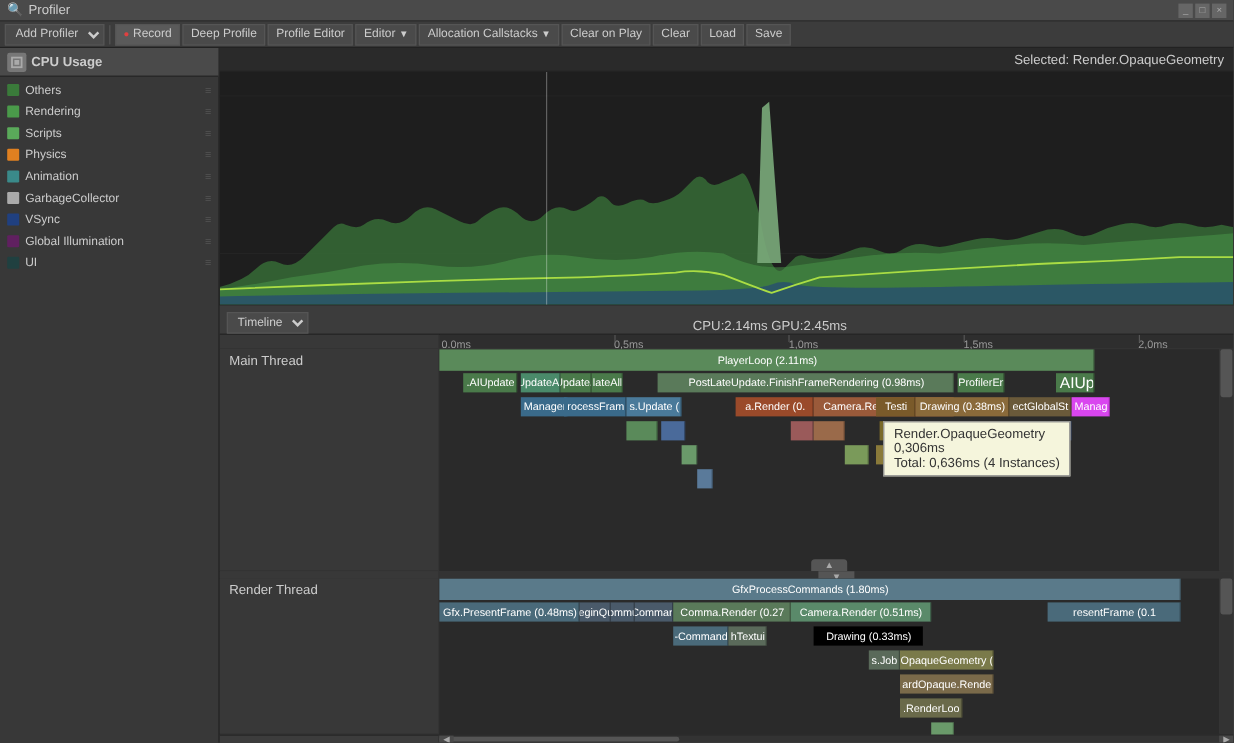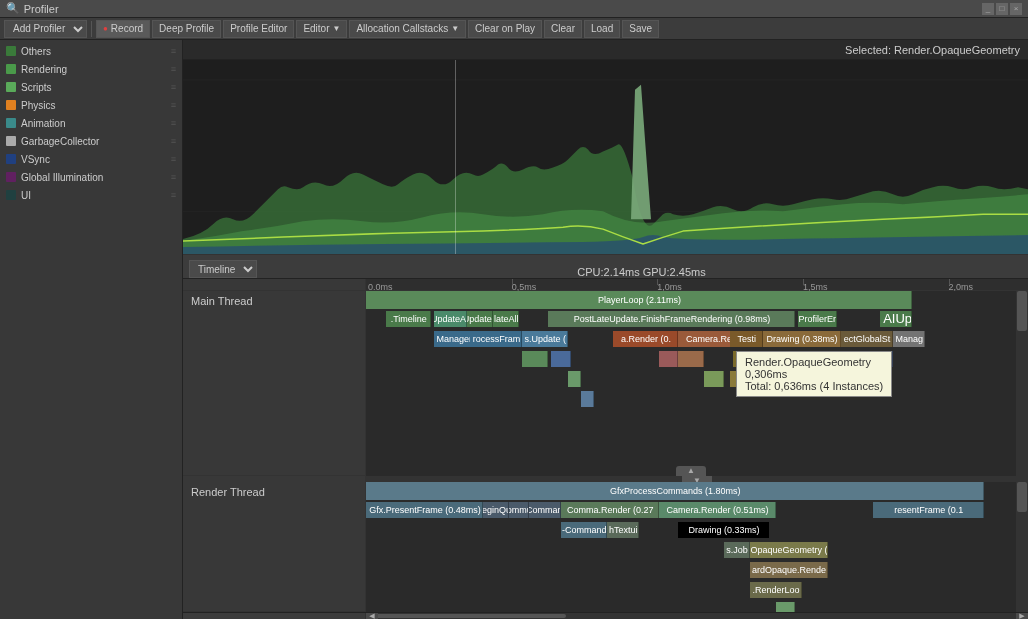--- a/index.html
+++ b/index.html
@@ -306,20 +306,29 @@
     <span>Load</span>
   </button>
   <button class="toolbar-btn">
     <span>Save</span>
   </button>
 </div>
 
 <div class="main-layout">
 
   <div class="sidebar">
+    <div class="sidebar-header">
+      <div class="cpu-icon">
+        <svg width="12" height="12" viewBox="0 0 12 12">
+            <rect x="2" y="2" width="8" height="8" fill="none" stroke="#aaa" stroke-width="1.5"></rect>
+            <rect x="4" y="4" width="4" height="4" fill="#aaa"></rect>
+          </svg>
+      </div>
+      <span class="sidebar-title">CPU Usage</span>
+    </div>
     <div class="sidebar-items" id="sidebar-items-container">
     <div class="sidebar-item">
     <div class="color-dot" style="background:#3a7a3a;"></div>
     <span class="item-label">Others</span>
     <span class="drag-handle">≡</span>
   </div>
         <div class="sidebar-item">
     <div class="color-dot" style="background:#4a9a4a;"></div>
     <span class="item-label">Rendering</span>
     <span class="drag-handle">≡</span>
@@ -437,36 +446,36 @@
           <div style="position:absolute; left:88%; top:0; width:1px; height:6px; background:#555;"></div>
         </div>
       </div>
 
       <div class="thread-row" style="height:185px;">
         <div class="thread-label">Main Thread</div>
         <div class="thread-content main-thread-content" style="height:185px; position:relative; overflow:hidden;">
 
           <div id="main-thread-blocks" style="position:absolute; top:0; left:0; right:0; bottom:0;">
               <div class="block" style="left: 0%; width: 84%; top: 0px; height: 18px; background: rgb(90, 138, 90); font-size: 9px; color: rgb(255, 255, 255); overflow: hidden; white-space: nowrap; display: flex; align-items: center; padding-left: 2px; border-right: 1px solid rgba(0, 0, 0, 0.3);">PlayerLoop (2.11ms)</div>
-              <div class="block" style="left: 3%; width: 7%; top: 20px; height: 16px; background: rgb(74, 122, 74); font-size: 9px; color: rgb(255, 255, 255); overflow: hidden; white-space: nowrap; display: flex; align-items: center; padding-left: 2px; border-right: 1px solid rgba(0, 0, 0, 0.3);">.Timeline</div>
+              <div class="block" style="left: 3%; width: 7%; top: 20px; height: 16px; background: rgb(74, 122, 74); font-size: 9px; color: rgb(255, 255, 255); overflow: hidden; white-space: nowrap; display: flex; align-items: center; padding-left: 2px; border-right: 1px solid rgba(0, 0, 0, 0.3);">.AIUpdate</div>
               <div class="block" style="left: 10.5%; width: 5%; top: 20px; height: 16px; background: rgb(74, 138, 106); font-size: 9px; color: rgb(255, 255, 255); overflow: hidden; white-space: nowrap; display: flex; align-items: center; padding-left: 2px; border-right: 1px solid rgba(0, 0, 0, 0.3);">UpdateAn</div>
               <div class="block" style="left: 15.5%; width: 4%; top: 20px; height: 16px; background: rgb(74, 122, 74); font-size: 9px; color: rgb(255, 255, 255); overflow: hidden; white-space: nowrap; display: flex; align-items: center; padding-left: 2px; border-right: 1px solid rgba(0, 0, 0, 0.3);">UpdateA</div>
               <div class="block" style="left: 19.5%; width: 4%; top: 20px; height: 16px; background: rgb(74, 122, 74); font-size: 9px; color: rgb(255, 255, 255); overflow: hidden; white-space: nowrap; display: flex; align-items: center; padding-left: 2px; border-right: 1px solid rgba(0, 0, 0, 0.3);">lateAll</div>
               <div class="block" style="left: 28%; width: 38%; top: 20px; height: 16px; background: rgb(90, 122, 90); font-size: 9px; color: rgb(255, 255, 255); overflow: hidden; white-space: nowrap; display: flex; align-items: center; padding-left: 2px; border-right: 1px solid rgba(0, 0, 0, 0.3);">PostLateUpdate.FinishFrameRendering (0.98ms)</div>
               <div class="block" style="left: 66.5%; width: 6%; top: 20px; height: 16px; background: rgb(74, 122, 74); font-size: 9px; color: rgb(255, 255, 255); overflow: hidden; white-space: nowrap; display: flex; align-items: center; padding-left: 2px; border-right: 1px solid rgba(0, 0, 0, 0.3);">ProfilerEn</div>
               <div class="block" style="left: 79%; width: 5%; top: 20px; height: 16px; background: rgb(74, 122, 74); font-size: 13px; color: rgb(255, 255, 255); overflow: hidden; white-space: nowrap; display: flex; align-items: center; padding-left: 12px; border-right: 1px solid rgba(0, 0, 0, 0.3);">AIUpd</div>
               <div class="block" style="left: 10.5%; width: 6%; top: 40px; height: 16px; background: rgb(58, 106, 138); font-size: 9px; color: rgb(255, 255, 255); overflow: hidden; white-space: nowrap; display: flex; align-items: center; padding-left: 2px; border-right: 1px solid rgba(0, 0, 0, 0.3);">Manager</div>
               <div class="block" style="left: 16%; width: 8%; top: 40px; height: 16px; background: rgb(58, 106, 138); font-size: 9px; color: rgb(255, 255, 255); overflow: hidden; white-space: nowrap; display: flex; align-items: center; padding-left: 2px; border-right: 1px solid rgba(0, 0, 0, 0.3);">rocessFram</div>
               <div class="block" style="left: 24%; width: 7%; top: 40px; height: 16px; background: rgb(74, 122, 154); font-size: 9px; color: rgb(255, 255, 255); overflow: hidden; white-space: nowrap; display: flex; align-items: center; padding-left: 2px; border-right: 1px solid rgba(0, 0, 0, 0.3);">s.Update (</div>
               <div class="block" style="left: 38%; width: 10%; top: 40px; height: 16px; background: rgb(154, 74, 42); font-size: 9px; color: rgb(255, 255, 255); overflow: hidden; white-space: nowrap; display: flex; align-items: center; padding-left: 2px; border-right: 1px solid rgba(0, 0, 0, 0.3);">a.Render (0.</div>
               <div class="block" style="left: 48%; width: 18%; top: 40px; height: 16px; background: rgb(154, 90, 58); font-size: 9px; color: rgb(255, 255, 255); overflow: hidden; white-space: nowrap; display: flex; align-items: center; padding-left: 2px; border-right: 1px solid rgba(0, 0, 0, 0.3);">Camera.Render (0.70ms)</div>
               <div class="block" style="left: 56%; width: 5%; top: 40px; height: 16px; background: rgb(122, 90, 42); font-size: 9px; color: rgb(255, 255, 255); overflow: hidden; white-space: nowrap; display: flex; align-items: center; padding-left: 2px; border-right: 1px solid rgba(0, 0, 0, 0.3);">Testi</div>
               <div class="block" style="left: 61%; width: 12%; top: 40px; height: 16px; background: rgb(138, 106, 58); font-size: 9px; color: rgb(255, 255, 255); overflow: hidden; white-space: nowrap; display: flex; align-items: center; padding-left: 2px; border-right: 1px solid rgba(0, 0, 0, 0.3);">Drawing (0.38ms)</div>
               <div class="block" style="left: 73%; width: 8%; top: 40px; height: 16px; background: rgb(106, 90, 58); font-size: 9px; color: rgb(255, 255, 255); overflow: hidden; white-space: nowrap; display: flex; align-items: center; padding-left: 2px; border-right: 1px solid rgba(0, 0, 0, 0.3);">ectGlobalSt</div>
-              <div class="block" style="left: 81%; width: 5%; top: 40px; height: 16px; background: #737373; font-size: 9px; color: rgb(255, 255, 255); overflow: hidden; white-space: nowrap; display: flex; align-items: center; padding-left: 2px; border-right: 1px solid rgba(0, 0, 0, 0.3);">Manag</div>
+              <div class="block" style="left: 81%; width: 5%; top: 40px; height: 16px; background: #d946ef; font-size: 9px; color: rgb(255, 255, 255); overflow: hidden; white-space: nowrap; display: flex; align-items: center; padding-left: 2px; border-right: 1px solid rgba(0, 0, 0, 0.3);">Manag</div>
               <div class="block" style="left: 56.5%; width: 15%; top: 60px; height: 16px; background: rgb(122, 106, 42); font-size: 9px; color: rgb(255, 255, 255); overflow: hidden; white-space: nowrap; display: flex; align-items: center; padding-left: 2px; border-right: 1px solid rgba(0, 0, 0, 0.3);">OpaqueGeometry (0</div>
               <div class="block" style="left: 56%; width: 18%; top: 80px; height: 16px; background: rgb(138, 122, 58); font-size: 9px; color: rgb(255, 255, 255); overflow: hidden; white-space: nowrap; display: flex; align-items: center; padding-left: 2px; border-right: 1px solid rgba(0, 0, 0, 0.3);">Render.OpaqueGeometry</div>
               <div class="block" style="left: 24%; width: 4%; top: 60px; height: 16px; background: rgb(90, 138, 90); font-size: 9px; color: rgb(255, 255, 255); overflow: hidden; white-space: nowrap; display: flex; align-items: center; padding-left: 2px; border-right: 1px solid rgba(0, 0, 0, 0.3);"></div>
               <div class="block" style="left: 28.5%; width: 3%; top: 60px; height: 16px; background: rgb(74, 106, 154); font-size: 9px; color: rgb(255, 255, 255); overflow: hidden; white-space: nowrap; display: flex; align-items: center; padding-left: 2px; border-right: 1px solid rgba(0, 0, 0, 0.3);"></div>
               <div class="block" style="left: 31%; width: 2%; top: 80px; height: 16px; background: rgb(106, 154, 106); font-size: 9px; color: rgb(255, 255, 255); overflow: hidden; white-space: nowrap; display: flex; align-items: center; padding-left: 2px; border-right: 1px solid rgba(0, 0, 0, 0.3);"></div>
               <div class="block" style="left: 33%; width: 2%; top: 100px; height: 16px; background: rgb(90, 122, 154); font-size: 9px; color: rgb(255, 255, 255); overflow: hidden; white-space: nowrap; display: flex; align-items: center; padding-left: 2px; border-right: 1px solid rgba(0, 0, 0, 0.3);"></div>
               <div class="block" style="left: 45%; width: 3%; top: 60px; height: 16px; background: rgb(154, 90, 90); font-size: 9px; color: rgb(255, 255, 255); overflow: hidden; white-space: nowrap; display: flex; align-items: center; padding-left: 2px; border-right: 1px solid rgba(0, 0, 0, 0.3);"></div>
               <div class="block" style="left: 48%; width: 4%; top: 60px; height: 16px; background: rgb(154, 106, 74); font-size: 9px; color: rgb(255, 255, 255); overflow: hidden; white-space: nowrap; display: flex; align-items: center; padding-left: 2px; border-right: 1px solid rgba(0, 0, 0, 0.3);"></div>
               <div class="block" style="left: 52%; width: 3%; top: 80px; height: 16px; background: rgb(122, 154, 90); font-size: 9px; color: rgb(255, 255, 255); overflow: hidden; white-space: nowrap; display: flex; align-items: center; padding-left: 2px; border-right: 1px solid rgba(0, 0, 0, 0.3);"></div>
               <div class="block" style="left: 74%; width: 4%; top: 60px; height: 16px; background: rgb(90, 122, 90); font-size: 9px; color: rgb(255, 255, 255); overflow: hidden; white-space: nowrap; display: flex; align-items: center; padding-left: 2px; border-right: 1px solid rgba(0, 0, 0, 0.3);"></div>

